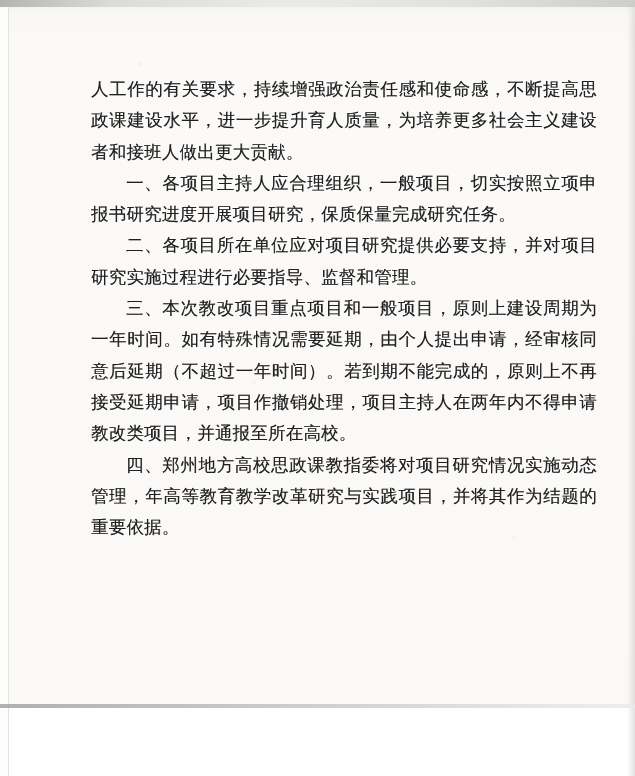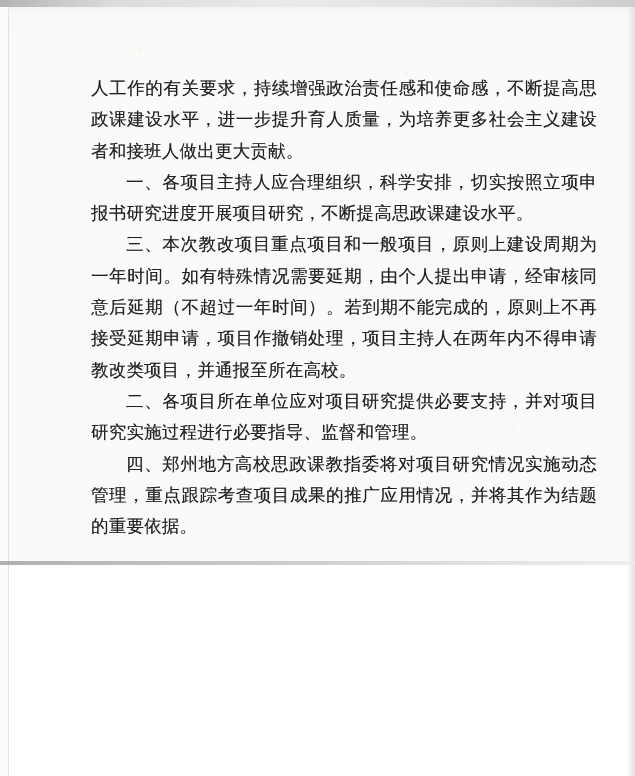--- a/index.html
+++ b/index.html
@@ -8,24 +8,23 @@
     width: 635px;
     height: 776px;
     overflow: hidden;
     font-family: "Liberation Serif", "DejaVu Serif", serif;
   }
 
   
   .page {
     position: relative;
     width: 635px;
-    height: 565px;
+    height: 708px;
     background:
       linear-gradient(180deg, #efeeec 0px, #f9f8f6 14px, #fbfaf8 60px, #faf9f7 700px, #f6f5f3 776px);
-    font-family: Liberation Mono, monospace;
   }
 
   
   .edge-top {
     position: absolute; top: 0; left: 0;
     width: 635px; height: 7px;
     background: linear-gradient(90deg, #a9a9a7 0%, #d8d8d6 18%, #e9e9e7 45%, #dddddb 75%, #c7c7c5 100%);
     opacity: 0.85;
   }
   .edge-left {
@@ -81,18 +80,18 @@
 
 <div class="page">
   <div class="speckle"></div>
   <div class="edge-top"></div>
   <div class="edge-left"></div>
   <div class="edge-right"></div>
   <div class="edge-bottom"></div>
 
   <div class="text-block">
     <p>人工作的有关要求，持续增强政治责任感和使命感，不断提高思政课建设水平，进一步提升育人质量，为培养更多社会主义建设者和接班人做出更大贡献。</p>
-    <p class="indent">一、各项目主持人应合理组织，科学安排，切实按照立项申报书研究进度开展项目研究，不断提高思政课建设水平。</p>
+    <p class="indent">一、各项目主持人应合理组织，一般项目，切实按照立项申报书研究进度开展项目研究，保质保量完成研究任务。</p>
+    <p class="indent">二、各项目所在单位应对项目研究提供必要支持，并对项目研究实施过程进行必要指导、监督和管理。</p>
     <p class="indent">三、本次教改项目重点项目和一般项目，原则上建设周期为一年时间。如有特殊情况需要延期，由个人提出申请，经审核同意后延期（不超过一年时间）。若到期不能完成的，原则上不再接受延期申请，项目作撤销处理，项目主持人在两年内不得申请教改类项目，并通报至所在高校。</p>
-    <p class="indent">二、各项目所在单位应对项目研究提供必要支持，并对项目研究实施过程进行必要指导、监督和管理。</p>
-    <p class="indent">四、郑州地方高校思政课教指委将对项目研究情况实施动态管理，重点跟踪考查项目成果的推广应用情况，并将其作为结题的重要依据。</p>
+    <p class="indent">四、郑州地方高校思政课教指委将对项目研究情况实施动态管理，年高等教育教学改革研究与实践项目，并将其作为结题的重要依据。</p>
   </div>
 </div>
 
 </body></html>

